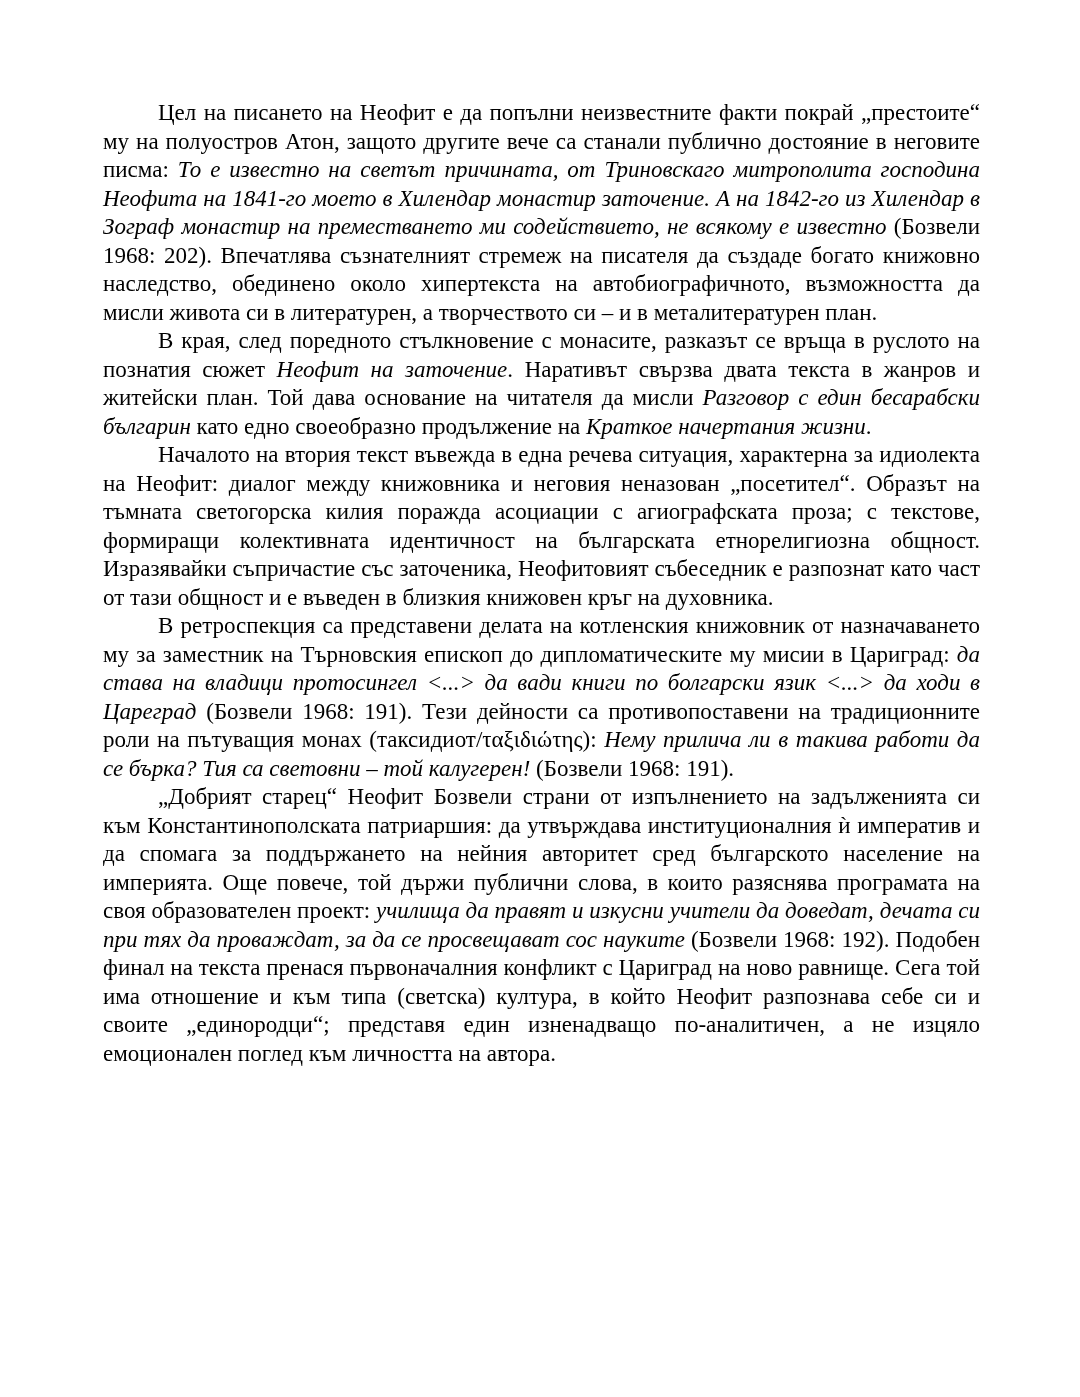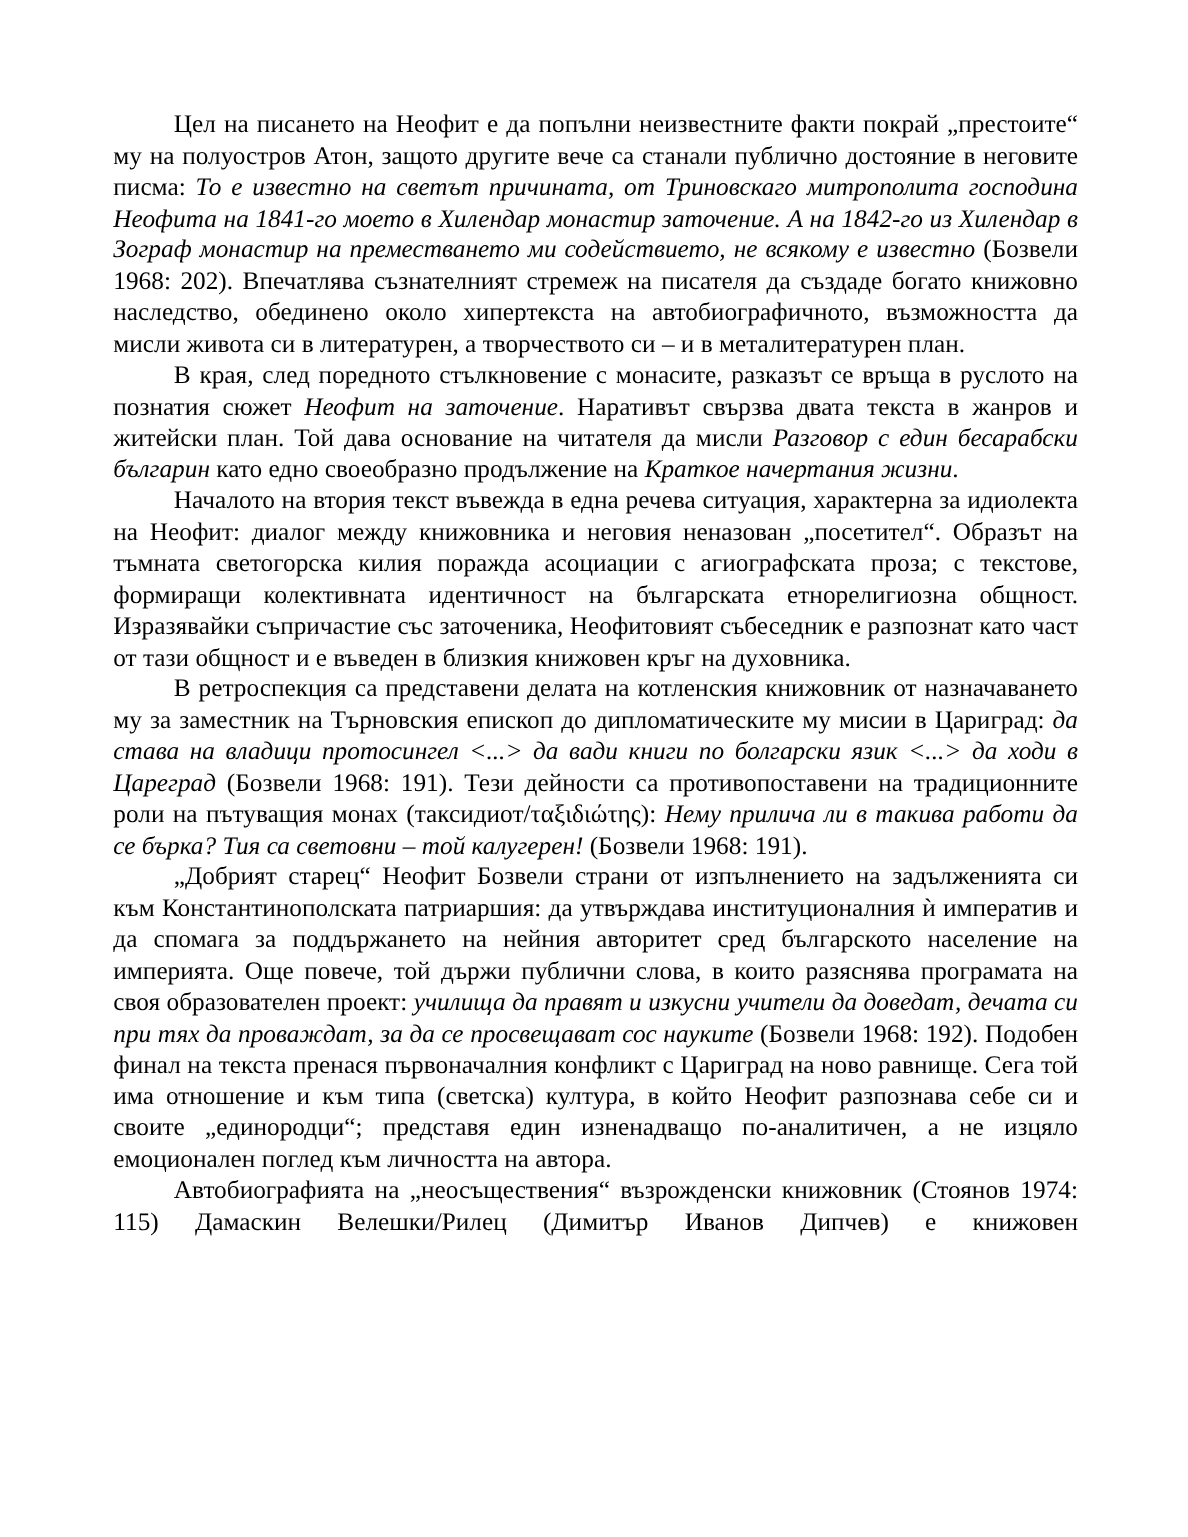--- a/index.html
+++ b/index.html
@@ -49,15 +49,14 @@
 </head>
 <body>
 
 <div class="page">
   <div class="text-block">
       <p class="para"><span>Цел на писането на Неофит е да попълни неизвестните факти покрай „престоите“ му на полуостров Атон, защото другите вече са станали публично достояние в неговите писма: </span><em>То е известно на светът причината, от Триновскаго митрополита господина Неофита на 1841-го моето в Хилендар монастир заточение. А на 1842-го из Хилендар в Зограф монастир на преместването ми содействието, не всякому е известно </em><span>(Бозвели 1968: 202). Впечатлява съзнателният стремеж на писателя да създаде богато книжовно наследство, обединено около хипертекста на автобиографичното, възможността да мисли живота си в литературен, а творчеството си – и в металитературен план.</span></p>
       <p class="para"><span>В края, след поредното стълкновение с монасите, разказът се връща в руслото на познатия сюжет </span><em>Неофит на заточение</em><span>. Наративът свързва двата текста в жанров и житейски план. Той дава основание на читателя да мисли </span><em>Разговор с един бесарабски българин</em><span> като едно своеобразно продължение на </span><em>Краткое начертания жизни</em><span>.</span></p>
       <p class="para"><span>Началото на втория текст въвежда в една речева ситуация, характерна за идиолекта на Неофит: диалог между книжовника и неговия неназован „посетител“. Образът на тъмната светогорска килия поражда асоциации с агиографската проза; с текстове, формиращи колективната идентичност на българската етнорелигиозна общност. Изразявайки съпричастие със заточеника, Неофитовият събеседник е разпознат като част от тази общност и е въведен в близкия книжовен кръг на духовника.</span></p>
       <p class="para"><span>В ретроспекция са представени делата на котленския книжовник от назначаването му за заместник на Търновския епископ до дипломатическите му мисии в Цариград: </span><em>да става на владици протосингел &lt;...&gt; да вади книги по болгарски язик &lt;...&gt; да ходи в Цареград </em><span>(Бозвели 1968: 191). Тези дейности са противопоставени на традиционните роли на пътуващия монах (таксидиот/ταξιδιώτης): </span><em>Нему прилича ли в такива работи да се бърка? Тия са световни – той калугерен!</em><span> (Бозвели 1968: 191).</span></p>
       <p class="para"><span>„Добрият старец“ Неофит Бозвели страни от изпълнението на задълженията си към Константинополската патриаршия: да утвърждава институционалния ѝ императив и да спомага за поддържането на нейния авторитет сред българското население на империята. Още повече, той държи публични слова, в които разяснява програмата на своя образователен проект: </span><em>училища да правят и изкусни учители да доведат, дечата си при тях да проваждат, за да се просвещават сос науките </em><span>(Бозвели 1968: 192). Подобен финал на текста пренася първоначалния конфликт с Цариград на ново равнище. Сега той има отношение и към типа (светска) култура, в който Неофит разпознава себе си и своите „единородци“; представя един изненадващо по-аналитичен, а не изцяло емоционален поглед към личността на автора.</span></p>
-      <p class="para continues"><span>Автобиографията на „неосъществения“ възрожденски книжовник (Стоянов 1974: 115) Дамаскин Велешки/Рилец (Димитър Иванов Дипчев) е книжовен</span></p>
     </div>
 </div>
 
 </body></html>

